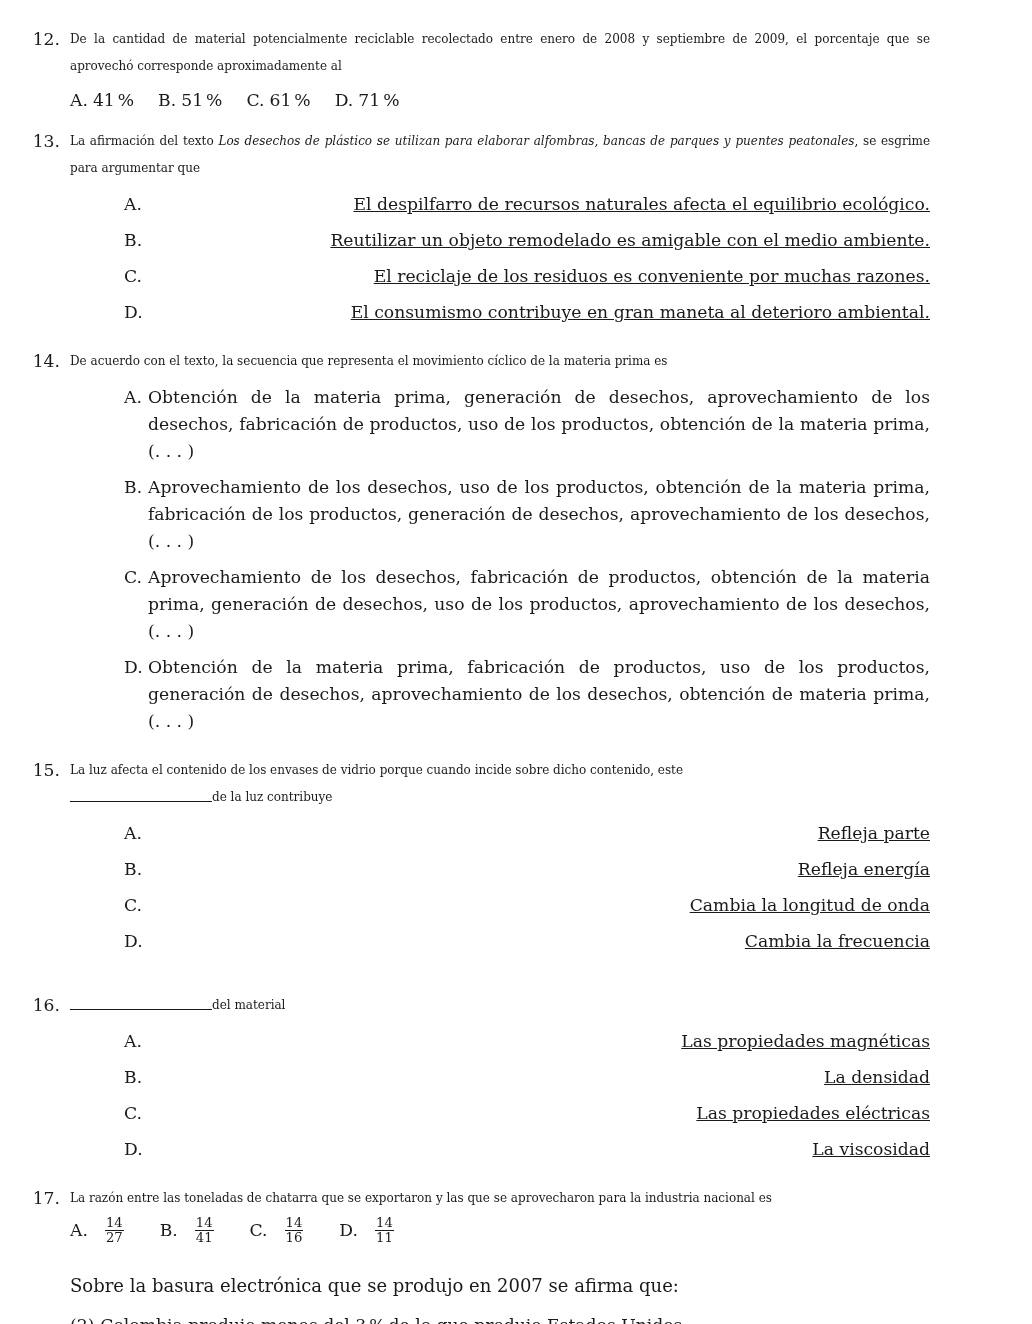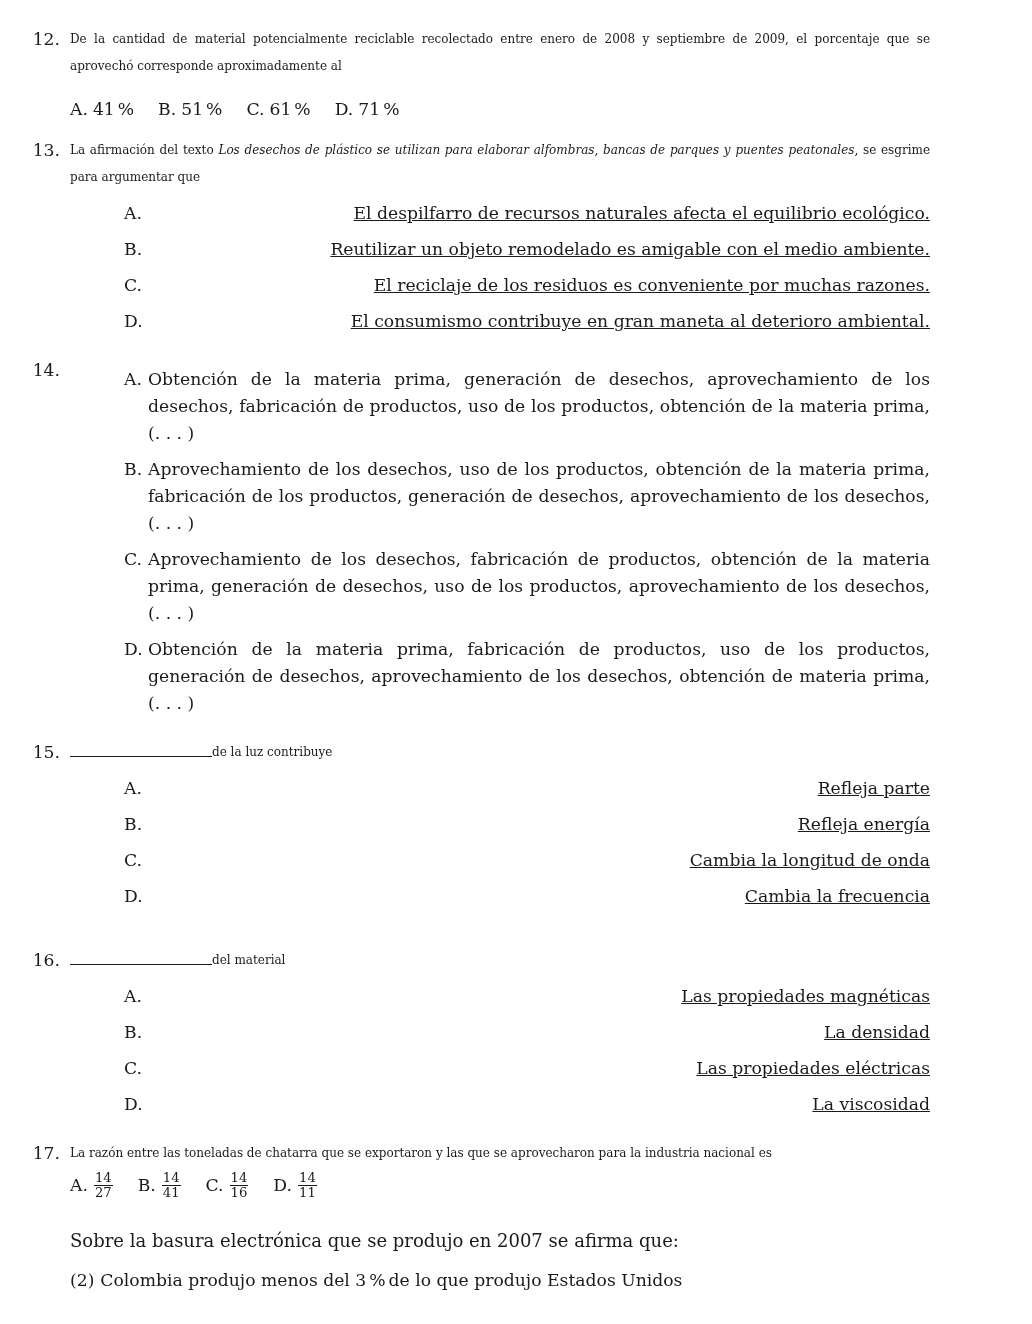--- a/index.html
+++ b/index.html
@@ -53,21 +53,21 @@
   .stem.nojust { text-align: left; }
 
   em.it {
     font-style: italic;
   }
 
   
   .opts-inline {
     font-size: 17.2px;
     line-height: 27px;
-    margin-top: 16px;
+    margin-top: 7px;
     white-space: nowrap;
   }
   .opts-inline .oi {
     display: inline-block;
     margin-right: 24px;
   }
   .opts-inline .oi .ltr { margin-right: 5px; }
 
   
   .opts-stack {
@@ -107,21 +107,21 @@
   
   .thin { display: inline-block; width: 3px; }
 
   
   .frac {
     display: inline-block;
     vertical-align: -0.45em;
     text-align: center;
     font-size: 13.2px;
     line-height: 1.08;
-    margin: 0 1px;
+    margin: 0 12px;
   }
   .frac .num { display: block; padding: 0 1px; }
   .frac .den {
     display: block;
     border-top: 1.1px solid #1a1a1a;
     padding: 0 1px;
   }
 
   
   .freeblock {
@@ -176,20 +176,21 @@
           <span class="ltr">D.</span>
           <span class="otxt nojust">El consumismo contribuye en gran maneta al deterioro ambiental.</span>
         </div>
       </div>
     </div>
   </div>
 
   <div class="qblock" style="margin-top:22px;">
     <div class="qnum">14.</div>
     <div class="qbody">
+      <p class="stem nojust">De acuerdo con el texto, la secuencia que representa el movimiento cíclico de la materia prima es</p>
       <div class="opts-stack">
         <div class="opt">
           <span class="ltr">A.</span>
           <span class="otxt">Obtención de la materia prima, generación de desechos, aprovechamiento de los desechos, fabricación de productos, uso de los productos, obtención de la materia prima, (. . . )</span>
         </div>
         <div class="opt">
           <span class="ltr">B.</span>
           <span class="otxt">Aprovechamiento de los desechos, uso de los productos, obtención de la materia prima, fabricación de los productos, generación de desechos, aprovechamiento de los desechos, (. . . )</span>
         </div>
         <div class="opt">
@@ -200,20 +201,21 @@
           <span class="ltr">D.</span>
           <span class="otxt">Obtención de la materia prima, fabricación de productos, uso de los productos, generación de desechos, aprovechamiento de los desechos, obtención de materia prima, (. . . )</span>
         </div>
       </div>
     </div>
   </div>
 
   <div class="qblock" style="margin-top:22px;">
     <div class="qnum">15.</div>
     <div class="qbody">
+      <p class="stem"><span>La luz afecta el contenido de los envases de vidrio porque cuando incide sobre dicho contenido, este</span></p>
       <p class="stem nojust" style="margin-top:0;"><span class="blankline"></span><span>de la luz contribuye</span></p>
       <div class="opts-stack">
         <div class="opt">
           <span class="ltr">A.</span>
           <span class="otxt nojust">Refleja parte</span>
         </div>
         <div class="opt">
           <span class="ltr">B.</span>
           <span class="otxt nojust">Refleja energía</span>
         </div>

